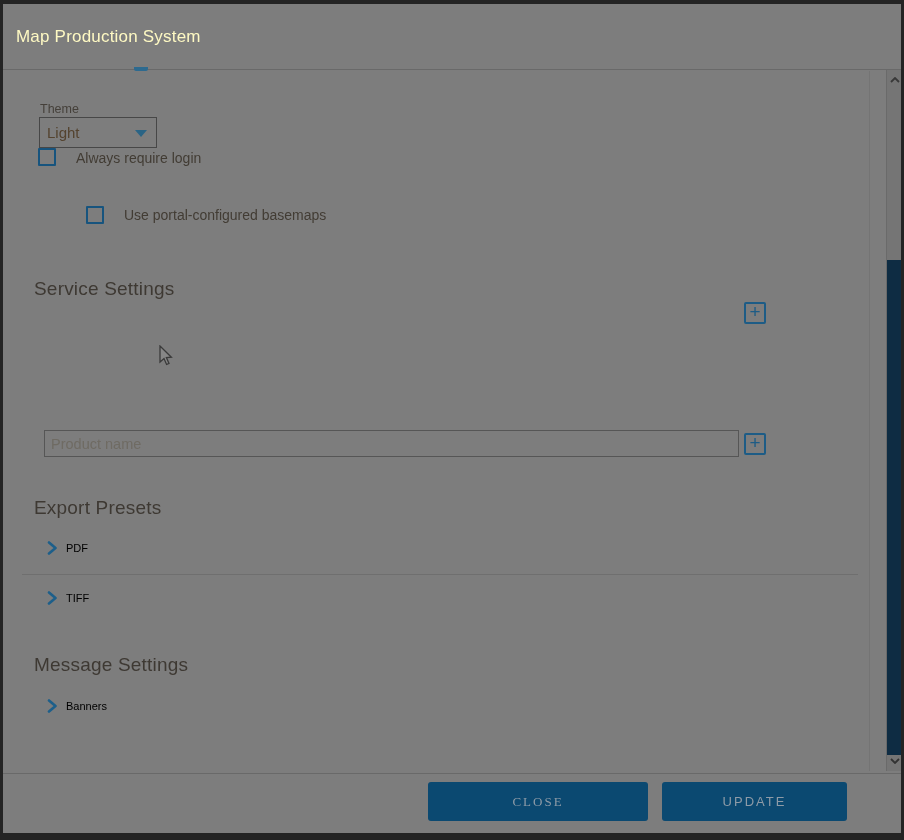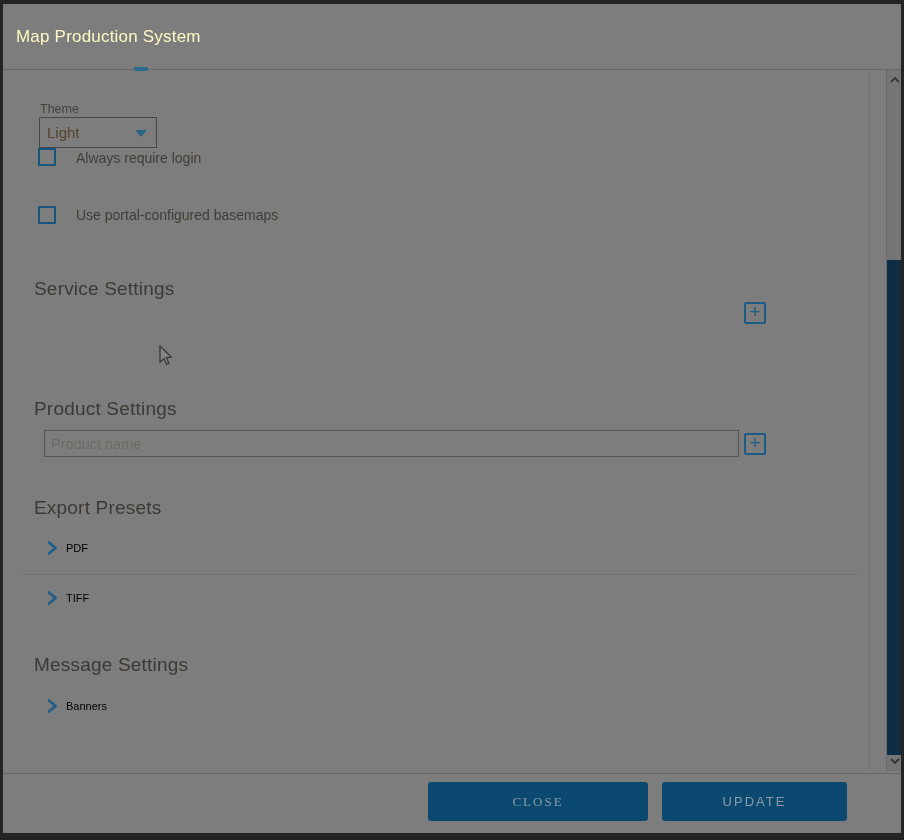--- a/index.html
+++ b/index.html
@@ -73,35 +73,34 @@
     <div class="field-label">Theme</div>
     <div class="select">
       <span class="select-value">Light</span>
       <span class="select-caret"></span>
     </div>
 
     <div class="checkbox-row" style="top:144px;align-items:flex-end;">
       <span class="checkbox"></span>
       <span class="checkbox-label">Always require login</span>
     </div>
-    <div class="checkbox-row" style="top:202px;">
+    <div class="checkbox-row" style="top:202px;margin-left:48px;">
       <span class="checkbox"></span>
       <span class="checkbox-label">Use portal-configured basemaps</span>
     </div>
 
     <div class="section-heading" style="top:274px;">Service Settings</div>
     <button class="add-btn" style="top:298px;">
       <span class="add-glyph">+</span>
     </button>
 
     <svg class="cursor" width="16" height="22" viewBox="0 0 16 22">
       <path d="M2 1 L2 17 L6 13.5 L8.6 19.5 L11 18.4 L8.4 12.6 L13.4 12.2 Z" fill="#868686" stroke="#3a3a3a" stroke-width="1.3"></path>
     </svg>
 
-    <div class="section-heading" style="top:394px;">Product Settings</div>
     <div class="text-input-wrap" style="top:426px;">
       <input class="text-input" type="text" placeholder="Product name" style="">
     </div>
     <button class="add-btn" style="top:429px;">
       <span class="add-glyph">+</span>
     </button>
 
     <div class="section-heading" style="top:493px;">Export Presets</div>
     <div class="expand-row" style="top:537px;">
       <span class="chev">

